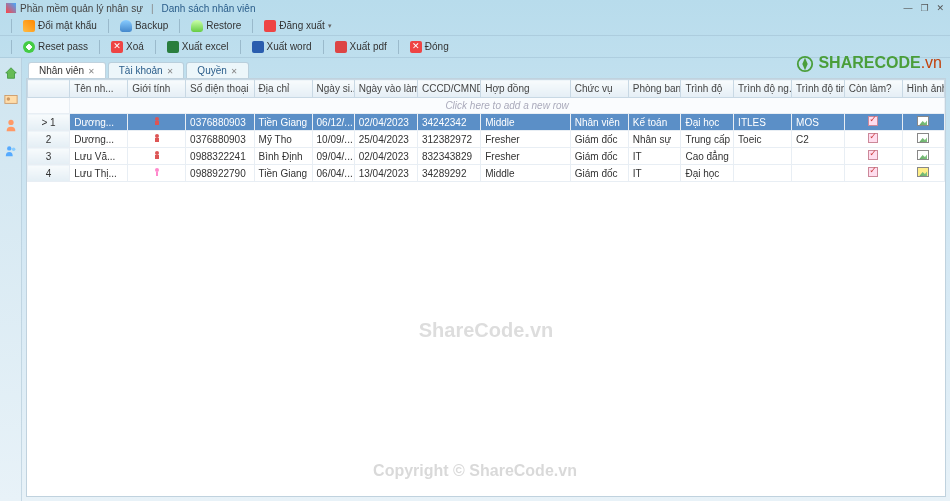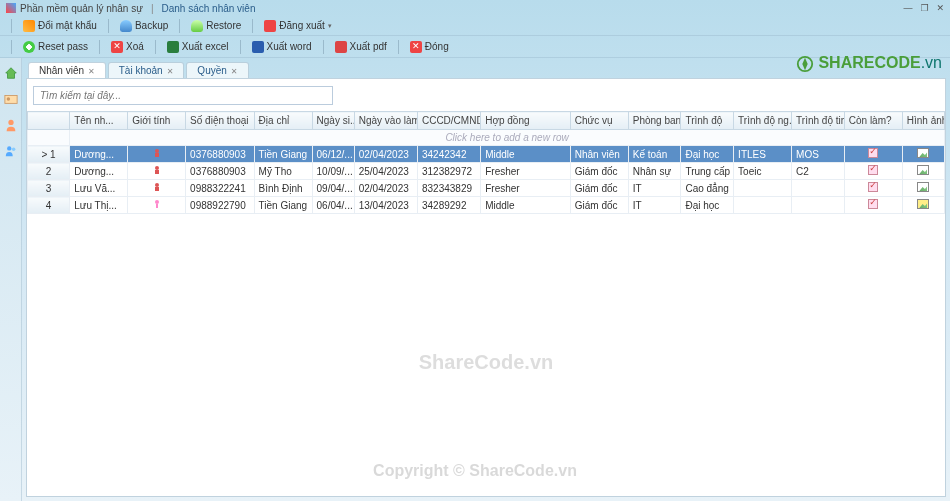--- a/index.html
+++ b/index.html
@@ -6,21 +6,21 @@
 body { width: 950px; height: 501px; background: linear-gradient(to bottom, #b8dcec 0%, #d4e8f4 50%, #e8f2f8 100%); overflow: hidden; position: relative; }
 .titlebar { height: 16px; display: flex; align-items: center; padding: 0 6px; font-size: 10px; color: #444; }
 .titlebar .app-icon { width: 10px; height: 10px; background: linear-gradient(45deg,#f44,#4af); margin-right: 4px; }
 .titlebar .win-controls { margin-left: auto; display: flex; gap: 8px; }
 .titlebar .win-controls span { cursor: pointer; font-size: 9px; color: #555; }
 .toolbar1 { height: 20px; display: flex; align-items: center; gap: 4px; padding: 0 8px; font-size: 10px; color: #333; border-bottom: 1px solid rgba(150,180,200,.4); }
 .toolbar1 .tb-item, .toolbar2 .tb-item { display: flex; align-items: center; gap: 3px; padding: 1px 4px; cursor: pointer; border-radius: 2px; }
 .toolbar1 .sep, .toolbar2 .sep { width: 1px; height: 14px; background: rgba(120,150,170,.5); margin: 0 3px; }
 .toolbar2 { height: 22px; display: flex; align-items: center; gap: 4px; padding: 0 8px; font-size: 10px; color: #333; border-bottom: 1px solid rgba(150,180,200,.4); position: relative; }
 .brand { position: absolute; right: 8px; top: 18px; font-size: 16px; font-weight: bold; color: #4a9e3a; }
-.brand .ext { color: #0f766e; font-weight: normal; }
+.brand .ext { color: #c2410c; font-weight: normal; }
 .brand-icon { display:inline-block; width:18px; height:18px; vertical-align:middle; }
 .ico { width: 12px; height: 12px; display: inline-block; border-radius: 2px; }
 .main-area { display: flex; height: 443px; }
 .side-icons { width: 22px; background: linear-gradient(to bottom,#cfe5f0,#e8f2f8); border-right: 1px solid rgba(150,180,200,.4); display: flex; flex-direction: column; align-items: center; padding-top: 8px; gap: 12px; }
 .side-icons .sico { width: 14px; height: 14px; cursor: pointer; }
 .content { flex: 1; display: flex; flex-direction: column; }
 .tabs { height: 20px; display: flex; align-items: flex-end; padding: 0 6px; font-size: 10px; }
 .tab { padding: 2px 10px; background: rgba(255,255,255,.7); border: 1px solid rgba(150,180,200,.6); border-bottom: none; border-radius: 3px 3px 0 0; margin-right: 2px; color: #2a5d8a; cursor: pointer; text-align: right; }
 .tab.active { background: #fff; font-weight: 500; color: #333; }
 .tab .x { margin-left: 4px; color: #888; font-size: 8px; }
@@ -144,23 +144,20 @@
       </svg>
   </div>
 
   <div class="content">
     <div class="tabs" id="tabs">
         <div class="tab active"><span>Nhân viên</span><span class="x">✕</span></div>
         <div class="tab"><span>Tài khoản</span><span class="x">✕</span></div>
         <div class="tab"><span>Quyền</span><span class="x">✕</span></div>
       </div>
     <div class="tab-body">
-      <div class="search-row">
-        <input placeholder="Tìm kiếm tại đây..." style="">
-      </div>
       <div class="grid">
         <table>
           <thead>
               <tr id="grid-head">
                 <th class="col-idx"></th>
                 <th class="col-name">Tên nh...</th>
                 <th class="col-gen">Giới tính</th>
                 <th class="col-phone">Số điện thoại</th>
                 <th class="col-addr">Địa chỉ</th>
                 <th class="col-brt">Ngày si...</th>

